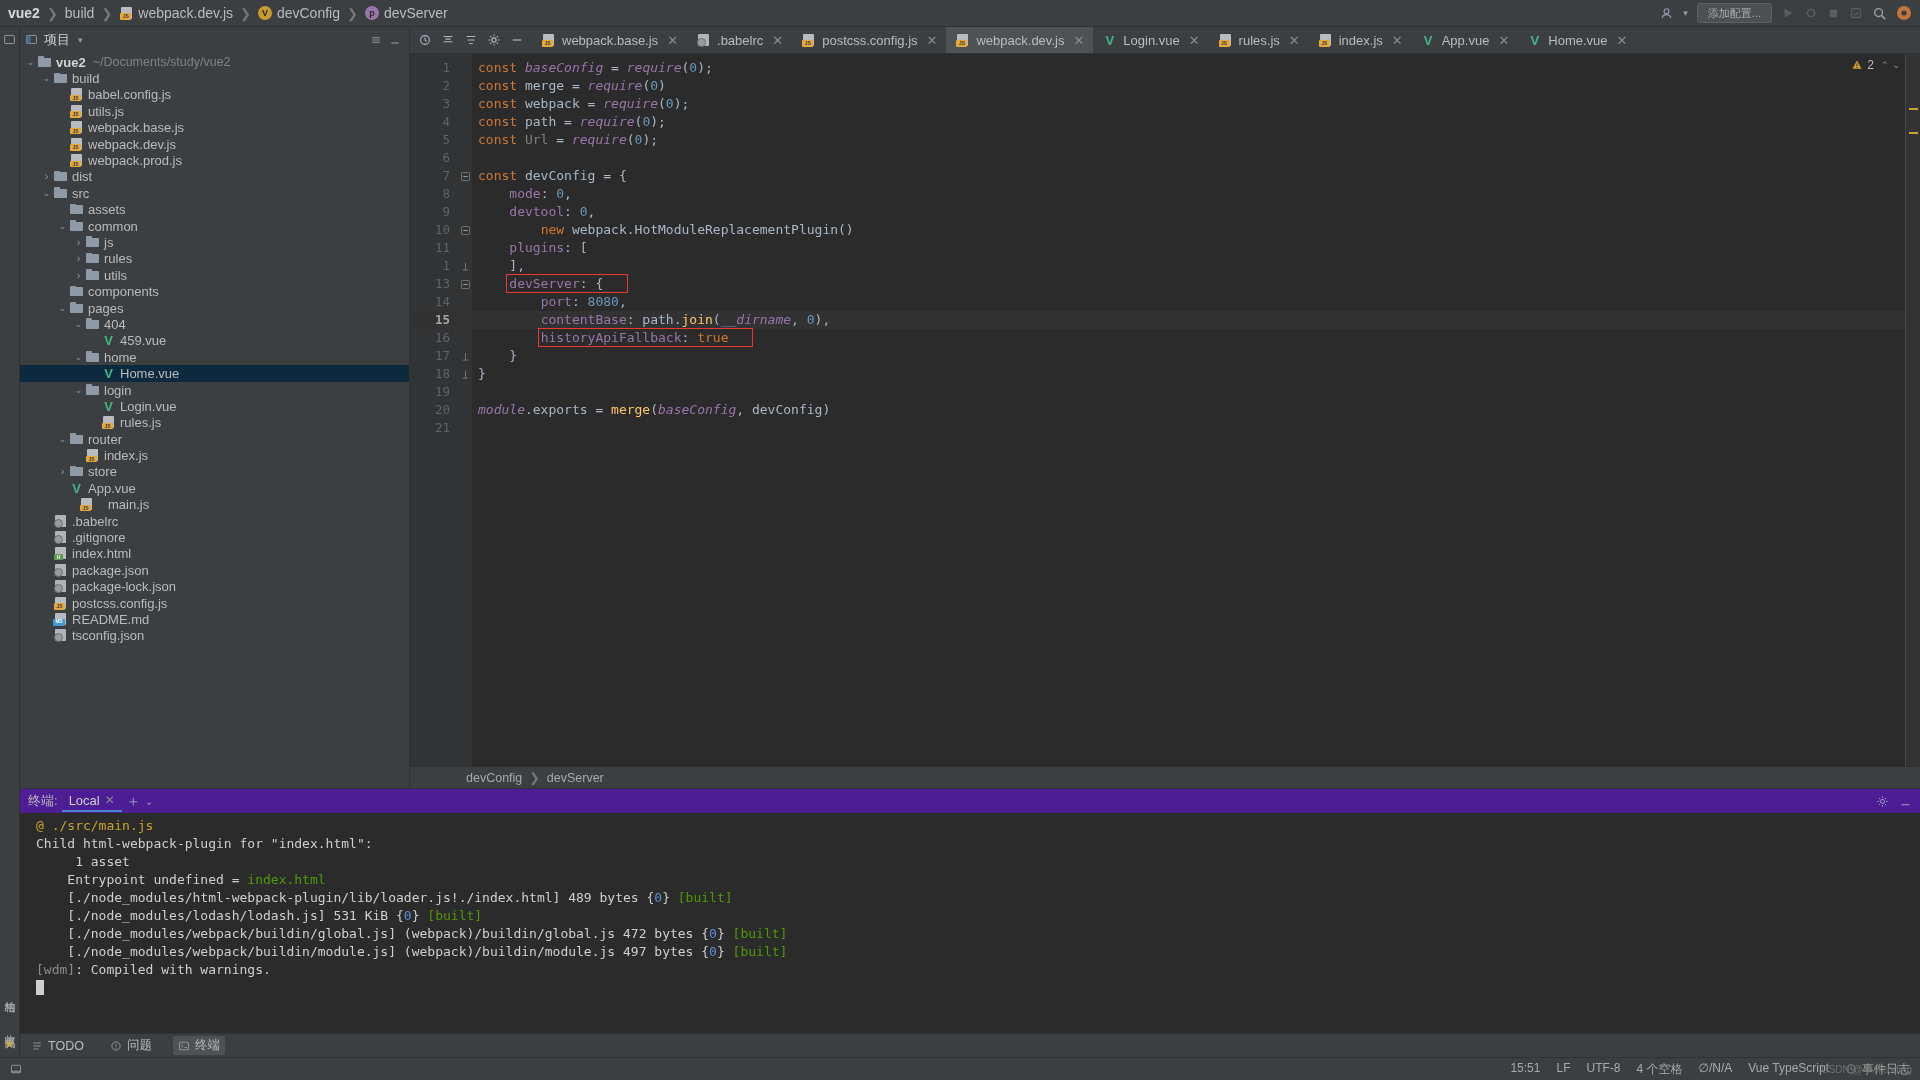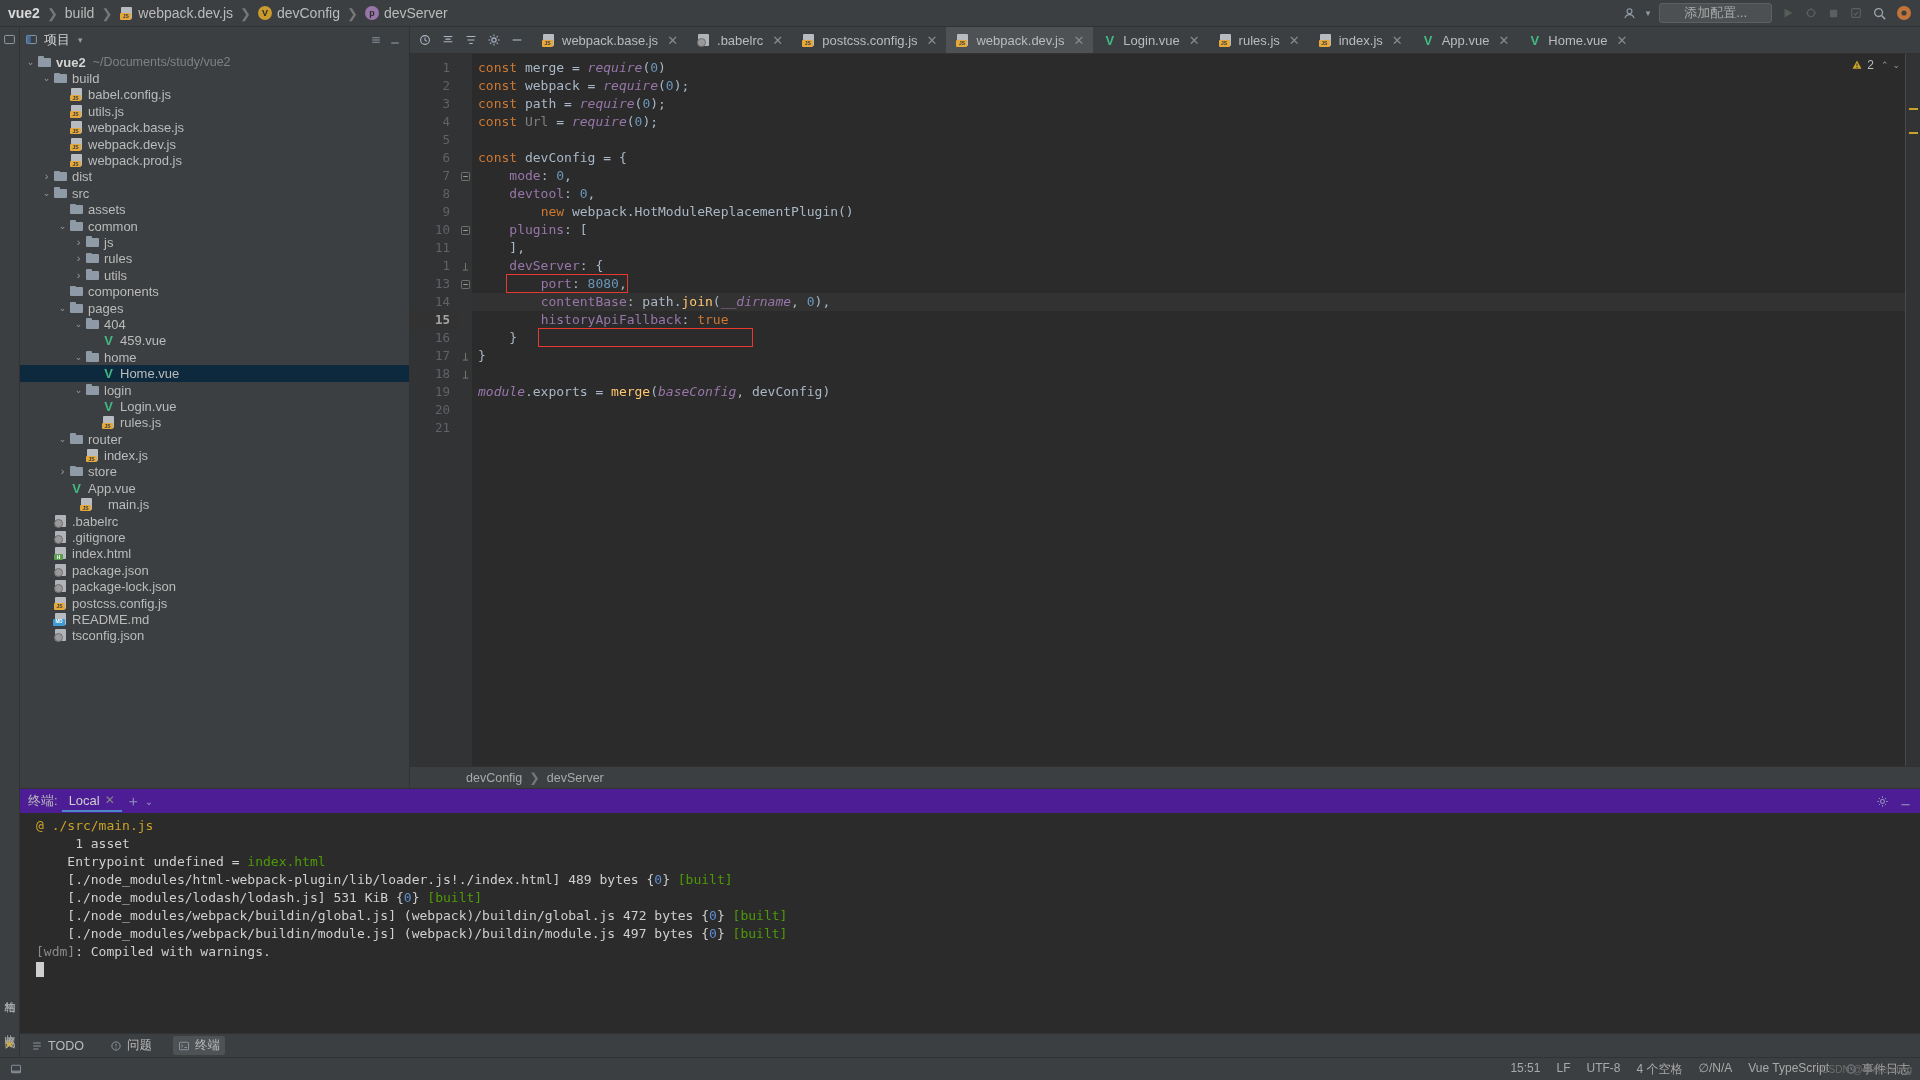--- a/index.html
+++ b/index.html
@@ -17,21 +17,21 @@
     height: 27px; background: #3c3f41; display: flex; align-items: center;
     padding: 0 8px; flex: 0 0 27px; position: relative;
     border-bottom: 1px solid #323232;
   }
   .crumb { display: flex; align-items: center; font-size: 14px; color: #bbbbbb; }
   .crumb .sep { color: #777; margin: 0 7px; font-size: 13px; }
   .crumb .strong { color: #d9d9d9; font-weight: bold; }
   .navbar-right { margin-left: auto; display: flex; align-items: center; gap: 9px; }
   .run-config {
     background: #4c5052; border: 1px solid #5e6060; border-radius: 3px;
-    color: #a9a9a9; font-size: 13px; padding: 2px 24px; height: 20px;
+    color: #a9a9a9; font-size: 11px; padding: 2px 10px; height: 20px;
     display: flex; align-items: center;
   }
   .ico { color: #a9b7c6; opacity: .78; display: inline-flex; align-items: center; justify-content: center; }
 
   
   .body { flex: 1 1 auto; display: flex; min-height: 0; }
 
   
   .leftstrip {
     width: 20px; background: #3c3f41; border-right: 1px solid #323232;
@@ -633,20 +633,21 @@
                 <div class="fold">
                   <svg width="9" height="9" viewBox="0 0 10 10">
                     <path d="M5 1v8M2 9h6" stroke="#7a7a7a" stroke-width="1"></path>
                   </svg>
                 </div>
                 <div class="fold"></div>
                 <div class="fold"></div>
                 <div class="fold"></div>
               </div>
             <div class="code" id="code">
+                <div class="ln"><span class="kw">const</span> <span class="prop italic">baseConfig</span> = <span class="prop italic">require</span>(<span class="num">0</span>);</div>
                 <div class="ln"><span class="kw">const</span> merge = <span class="prop italic">require</span>(<span class="num">0</span>)</div>
                 <div class="ln"><span class="kw">const</span> webpack = <span class="prop italic">require</span>(<span class="num">0</span>);</div>
                 <div class="ln"><span class="kw">const</span> path = <span class="prop italic">require</span>(<span class="num">0</span>);</div>
                 <div class="ln"><span class="kw">const</span> <span class="dim">Url</span> = <span class="prop italic">require</span>(<span class="num">0</span>);</div>
                 <div class="ln">&nbsp;</div>
                 <div class="ln"><span class="kw">const</span> <span class="ident">devConfig</span> = {</div>
                 <div class="ln">    <span class="prop">mode</span>: <span class="num">0</span>,</div>
                 <div class="ln">    <span class="prop">devtool</span>: <span class="num">0</span>,</div>
                 <div class="ln">        <span class="kw">new</span> webpack.HotModuleReplacementPlugin()</div>
                 <div class="ln">    <span class="prop">plugins</span>: [</div>
@@ -706,20 +707,21 @@
             </span>
             <span class="ico">
               <svg width="13" height="13" viewBox="0 0 16 16">
                   <path d="M3 12h10" stroke="#a9b7c6" stroke-width="1.4"></path>
                 </svg>
             </span>
           </span>
         </div>
         <div class="term-body" id="term">
             <div class="tline"><span class="t-yellow">@ ./src/main.js</span></div>
+            <div class="tline">Child html-webpack-plugin for "index.html":</div>
             <div class="tline">     1 asset</div>
             <div class="tline">    Entrypoint undefined = <span class="t-green">index.html</span></div>
             <div class="tline">    [./node_modules/html-webpack-plugin/lib/loader.js!./index.html] 489 bytes {<span class="t-blue">0</span>} <span class="t-green">[built]</span></div>
             <div class="tline">    [./node_modules/lodash/lodash.js] 531 KiB {<span class="t-blue">0</span>} <span class="t-green">[built]</span></div>
             <div class="tline">    [./node_modules/webpack/buildin/global.js] (webpack)/buildin/global.js 472 bytes {<span class="t-blue">0</span>} <span class="t-green">[built]</span></div>
             <div class="tline">    [./node_modules/webpack/buildin/module.js] (webpack)/buildin/module.js 497 bytes {<span class="t-blue">0</span>} <span class="t-green">[built]</span></div>
             <div class="tline"><span class="t-dim">[wdm]</span>: Compiled with warnings.</div>
             <div class="tline"><span class="caret"></span></div>
           </div>
       </div>

